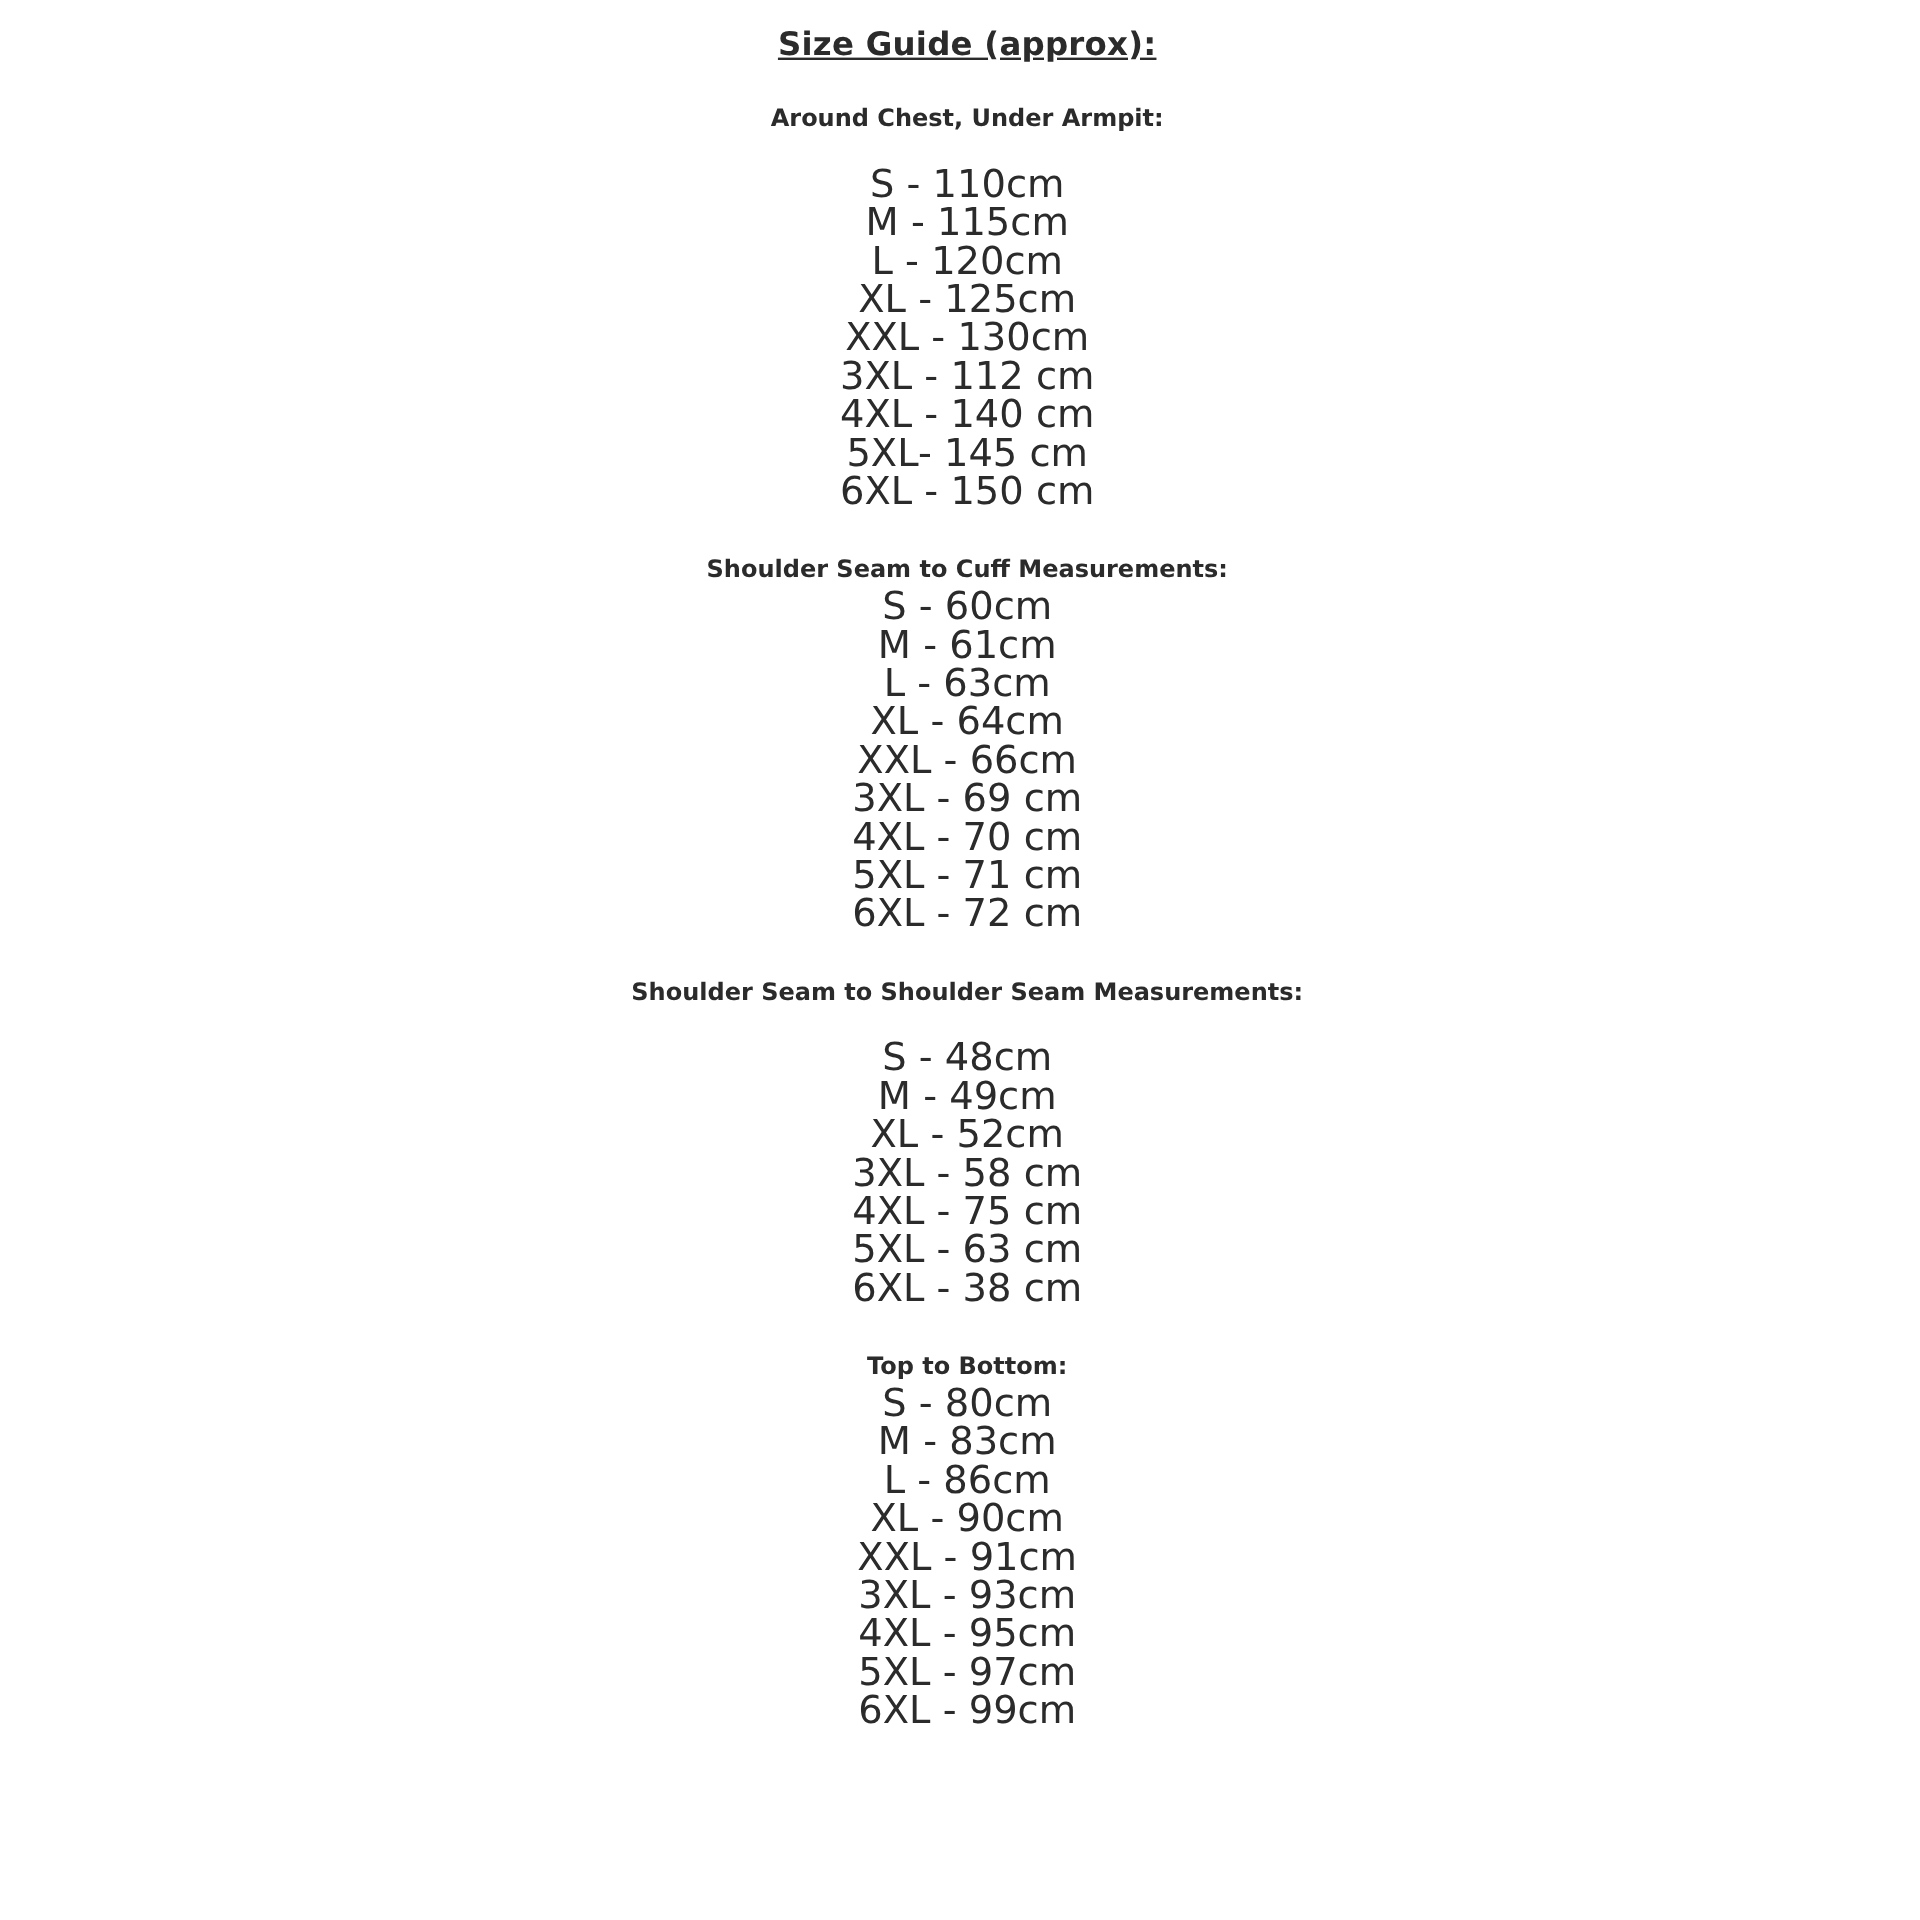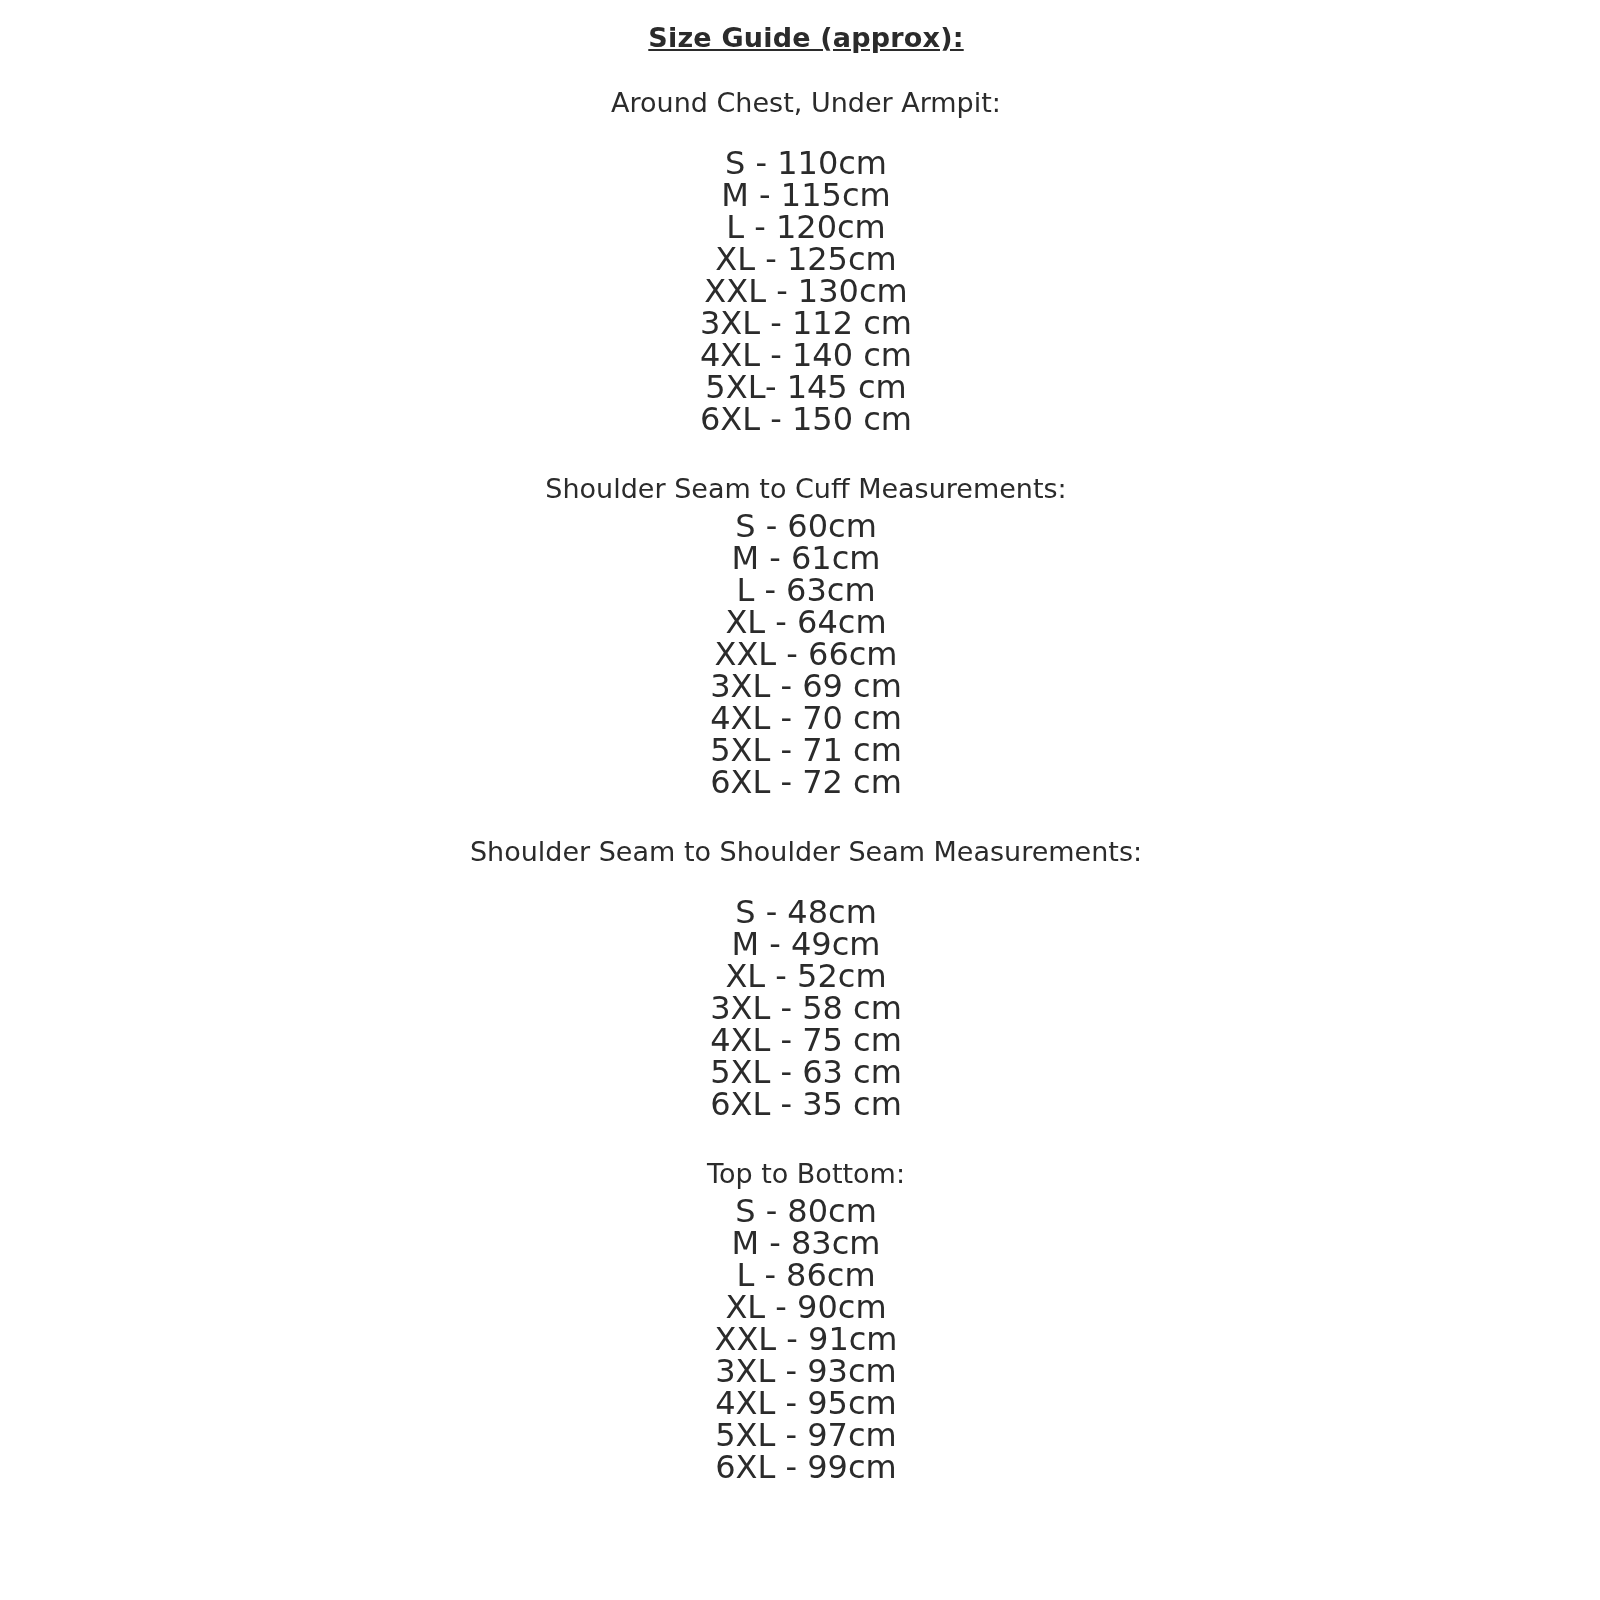--- a/index.html
+++ b/index.html
@@ -23,22 +23,22 @@
   }
   .title {
     font-size: 27px;
     font-weight: bold;
     text-decoration: underline;
     letter-spacing: 0.2px;
     margin: 0 0 0 0;
     line-height: 1.5;
   }
   .section-head {
-    font-size: 27px;
-    font-weight: normal;
+    font-size: 20px;
+    font-weight: bold;
     line-height: 1.5;
     margin: 0;
   }
   .gap-lg { height: 34px; }
   .gap-md { height: 24px; }
   .row {
     font-size: 32px;
     line-height: 32px;
     font-weight: normal;
     white-space: pre;
@@ -87,21 +87,21 @@
 
   <div class="block">
     <div class="section-head">Shoulder Seam to Shoulder Seam Measurements:</div>
     <div class="gap-md"></div>
     <div class="row">S - 48cm</div>
     <div class="row">M - 49cm</div>
     <div class="row">XL - 52cm</div>
     <div class="row">3XL - 58 cm</div>
     <div class="row">4XL - 75 cm</div>
     <div class="row">5XL - 63 cm</div>
-    <div class="row">6XL - 35 cm</div>
+    <div class="row">6XL - 38 cm</div>
   </div>
 
   <div class="gap-lg"></div>
 
   <div class="block">
     <div class="section-head">Top to Bottom:</div>
     <div class="row">S - 80cm</div>
     <div class="row">M - 83cm</div>
     <div class="row">L - 86cm</div>
     <div class="row">XL - 90cm</div>

